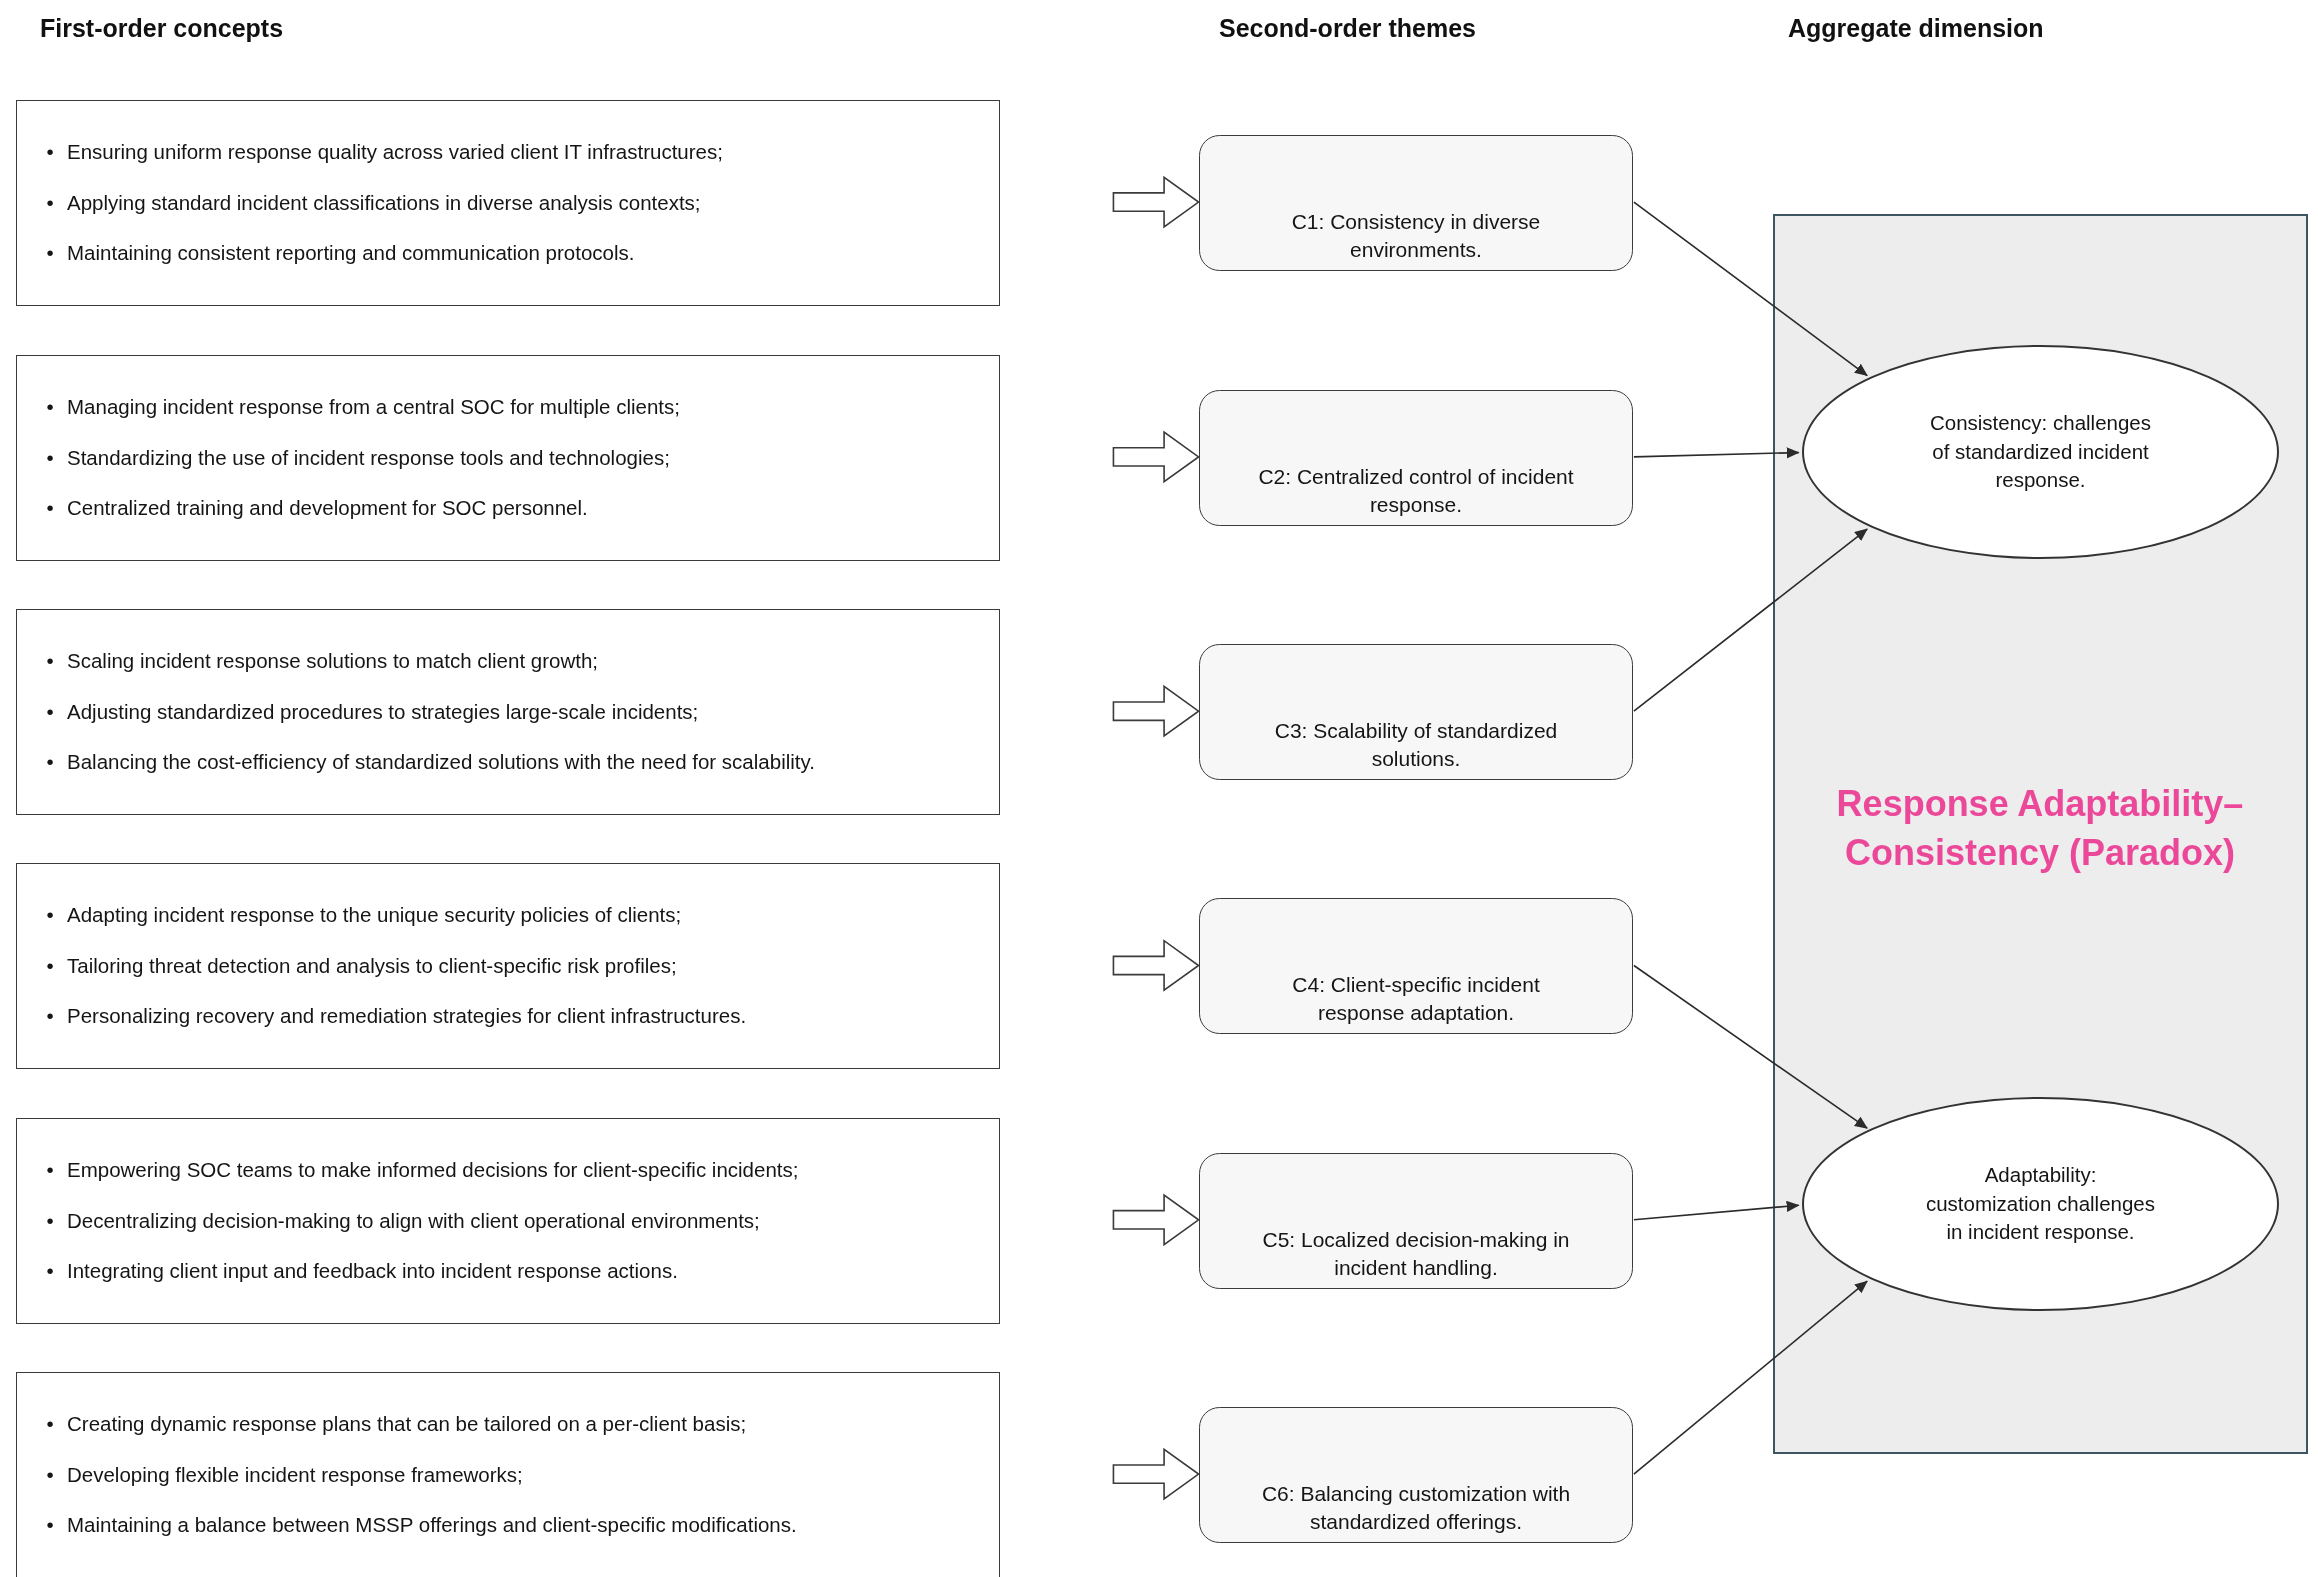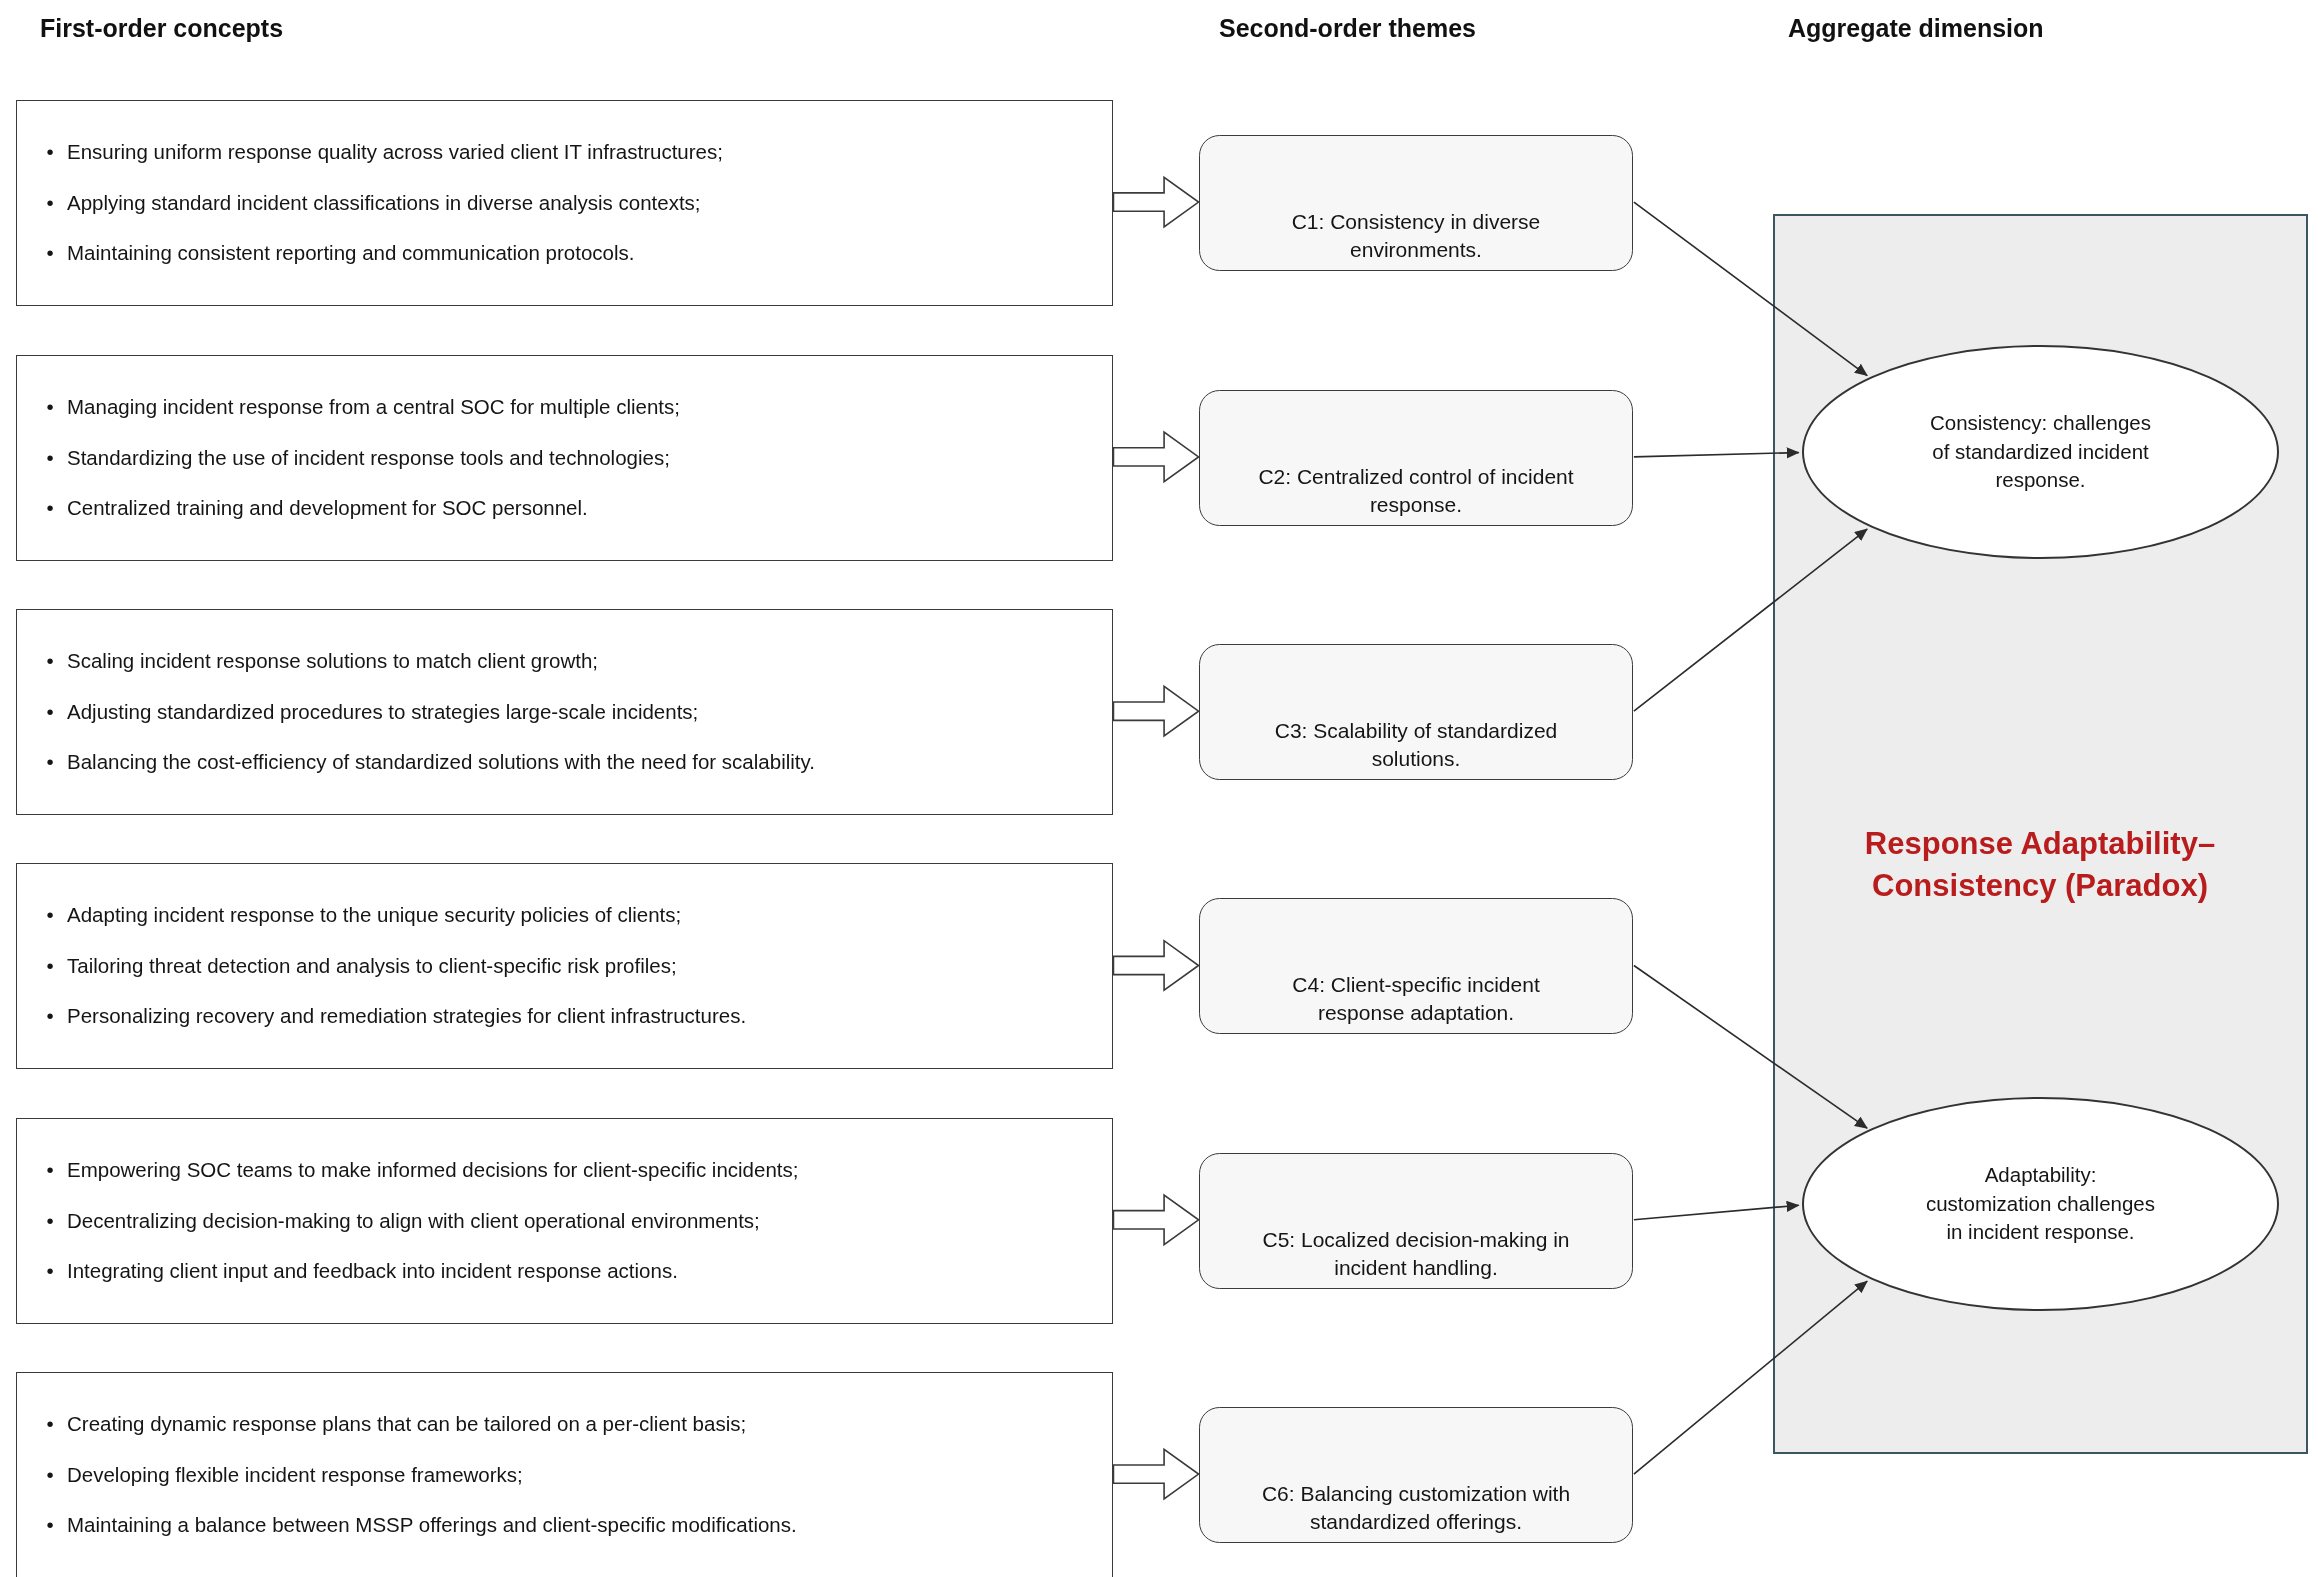--- a/index.html
+++ b/index.html
@@ -20,21 +20,21 @@
     color: #111111;
     white-space: nowrap;
   }
   #hdr-first { left: 40px; }
   #hdr-second { left: 1219px; }
   #hdr-aggregate { left: 1788px; }
 
   .concept-box {
     position: absolute;
     left: 16px;
-    width: 1097px;
+    width: 984px;
     height: 206px;
     border: 1.6px solid #3b3b3b;
     background: #ffffff;
     display: flex;
     flex-direction: column;
     justify-content: center;
     gap: 26px;
     padding: 23px 24px;
   }
   .bullet {
@@ -76,25 +76,24 @@
     height: 1240px;
     border: 2.7px solid #3c5661;
     background: #ededed;
   }
   .agg-label {
     position: absolute;
     left: 1781px;
     top: 780px;
     width: 518px;
     text-align: center;
-    font-size: 31px;
+    font-size: 36px;
     font-weight: bold;
     line-height: 1.35;
-    color: #b91c1c;
-    margin-top: 43px;
+    color: #ec4899;
   }
   .ellipse {
     position: absolute;
     left: 1802px;
     width: 477px;
     height: 214px;
     border: 2.2px solid #333333;
     border-radius: 50%;
     background: #ffffff;
     display: flex;

